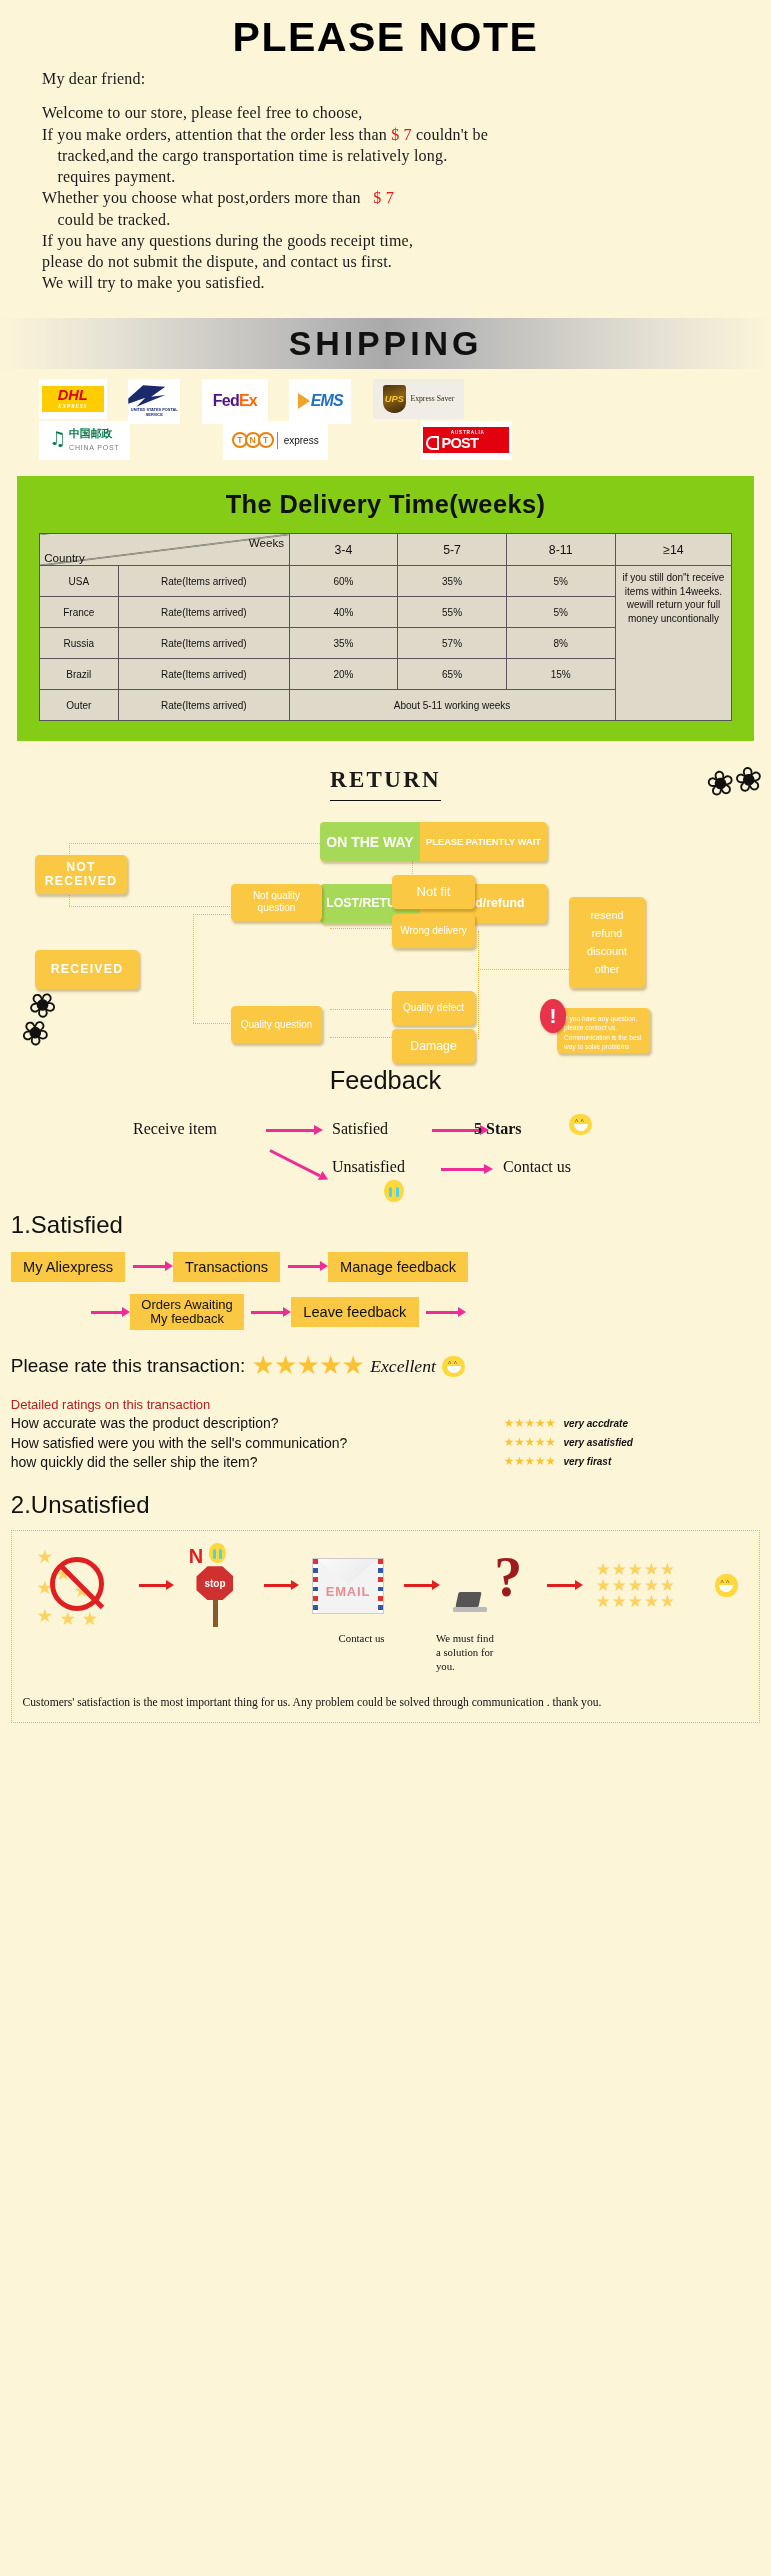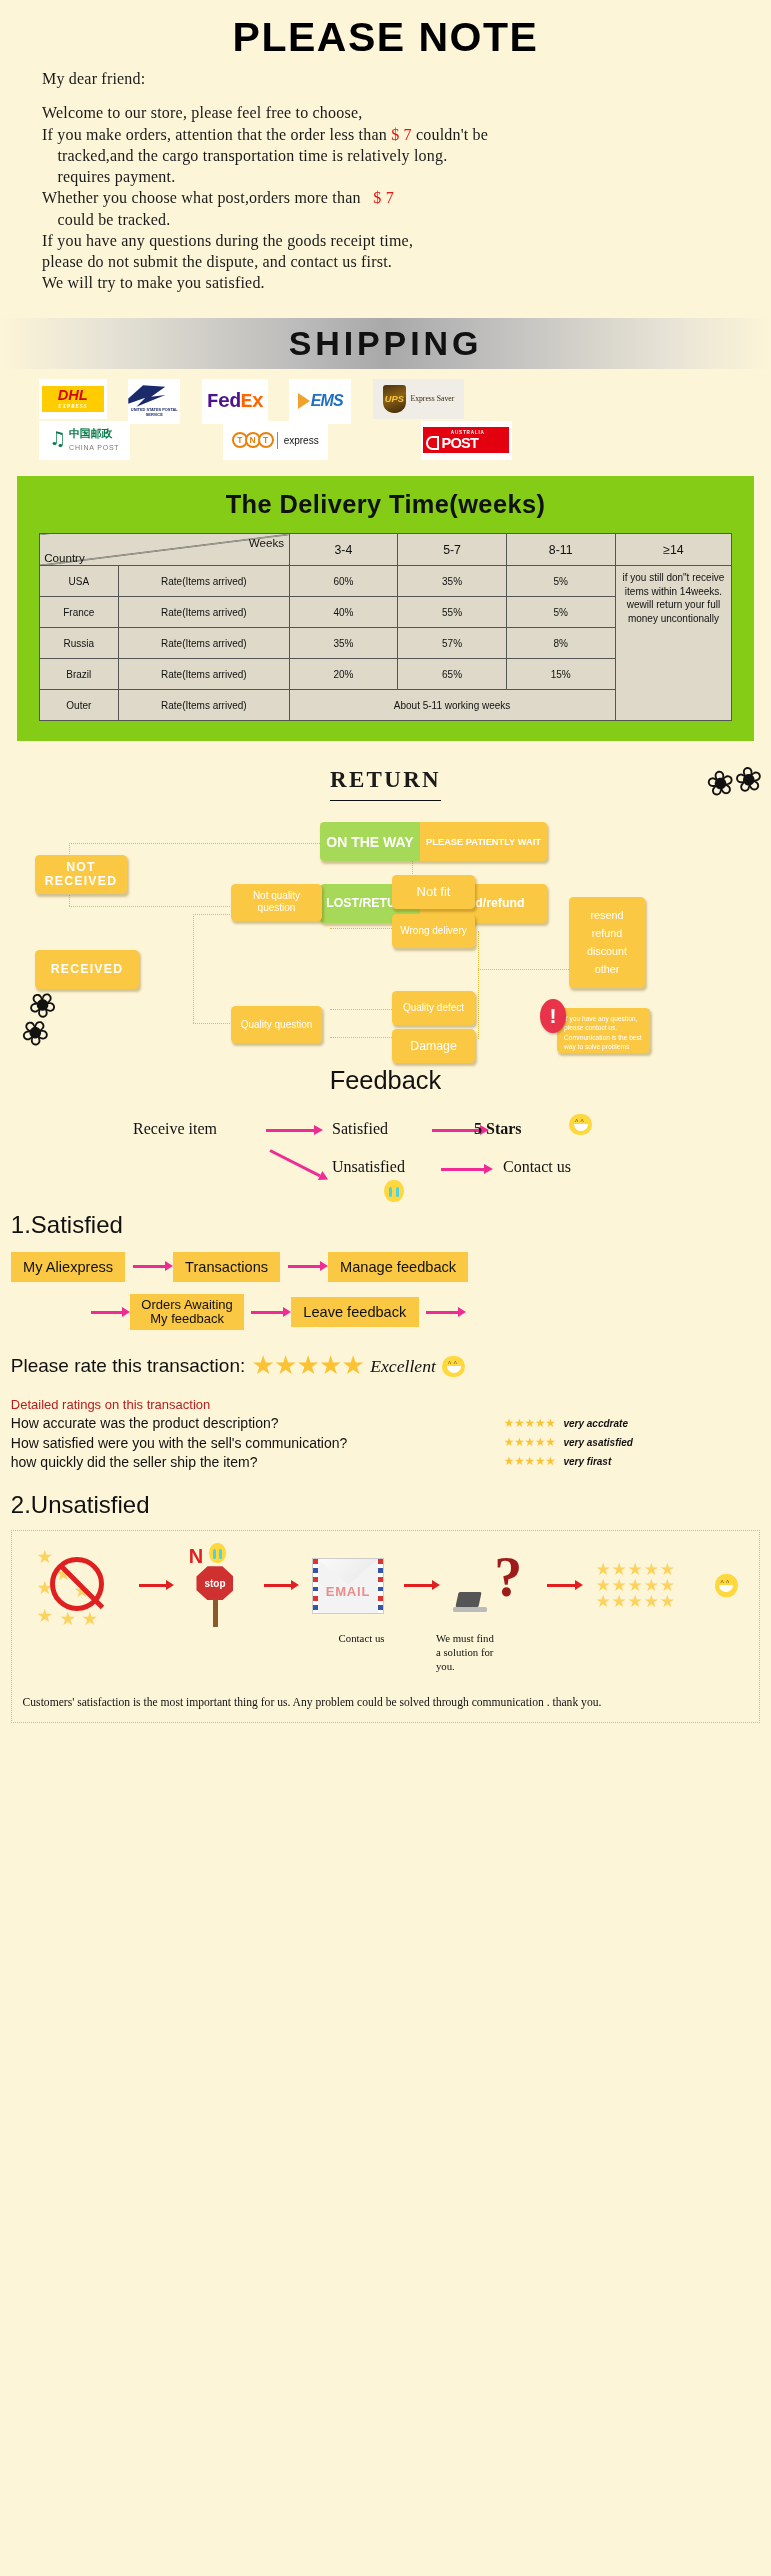--- a/index.html
+++ b/index.html
@@ -75,21 +75,21 @@
   
   .dhl-plate { background:#ffcc00; width:62px; height:26px; display:flex; flex-direction:column; justify-content:center; align-items:center;}
   .dhl-plate .dhl-txt { color:#d40511; font-family:"Liberation Sans",sans-serif; font-weight:bold; font-style:italic; font-size:14.6px; line-height:1;}
   .dhl-plate .dhl-sub { color:#fff; font-size:5.4px; font-style:italic; font-weight:bold; letter-spacing:0.8px; }
   .usps-art { text-align:center; }
   .usps-bird {
     width:37px;height:21.6px;background:#1a2a6b;
     clip-path: polygon(0 62%, 40% 0, 100% 8%, 62% 54%, 100% 46%, 22% 100%, 46% 58%, 0 86%);
   }
   .usps-cap { font-family:"Liberation Sans",sans-serif; font-size:3.9px; color:#1a2a6b; font-weight:bold; line-height:1.15; margin-top:1.5px;}
-  .fedex-art { font-family:Liberation Mono, monospace; font-weight:bold; font-size:20px; letter-spacing:-0.8px; }
+  .fedex-art { font-family:Liberation Sans, sans-serif; font-weight:bold; font-size:16px; letter-spacing:-0.8px; }
   .fedex-art .fx1 { color:#4d148c; } .fedex-art .fx2 { color:#ff6600; }
   .ems-art { display:flex; align-items:center; gap:0.8px; }
   .ems-tri { width:0;height:0;border-left:12.3px solid #f0a22e;border-top:8.5px solid transparent;border-bottom:8.5px solid transparent; }
   .ems-txt { font-family:"Liberation Sans",sans-serif; font-weight:bold; font-style:italic; font-size:16px; color:#1f6fc4; letter-spacing:-0.8px;}
   .ups-art { display:flex; align-items:center; gap:4.6px; padding:0 3.9px; }
   .ups-shield {
     width:23px;height:28px;background:linear-gradient(160deg,#4a3010,#8a6114 45%,#3b2609);
     border-radius:3.1px 3.1px 10.8px 10.8px;
     display:flex;align-items:center;justify-content:center;
     color:#f5c542;font-family:"Liberation Sans",sans-serif;font-weight:bold;font-size:9.3px;font-style:italic;

